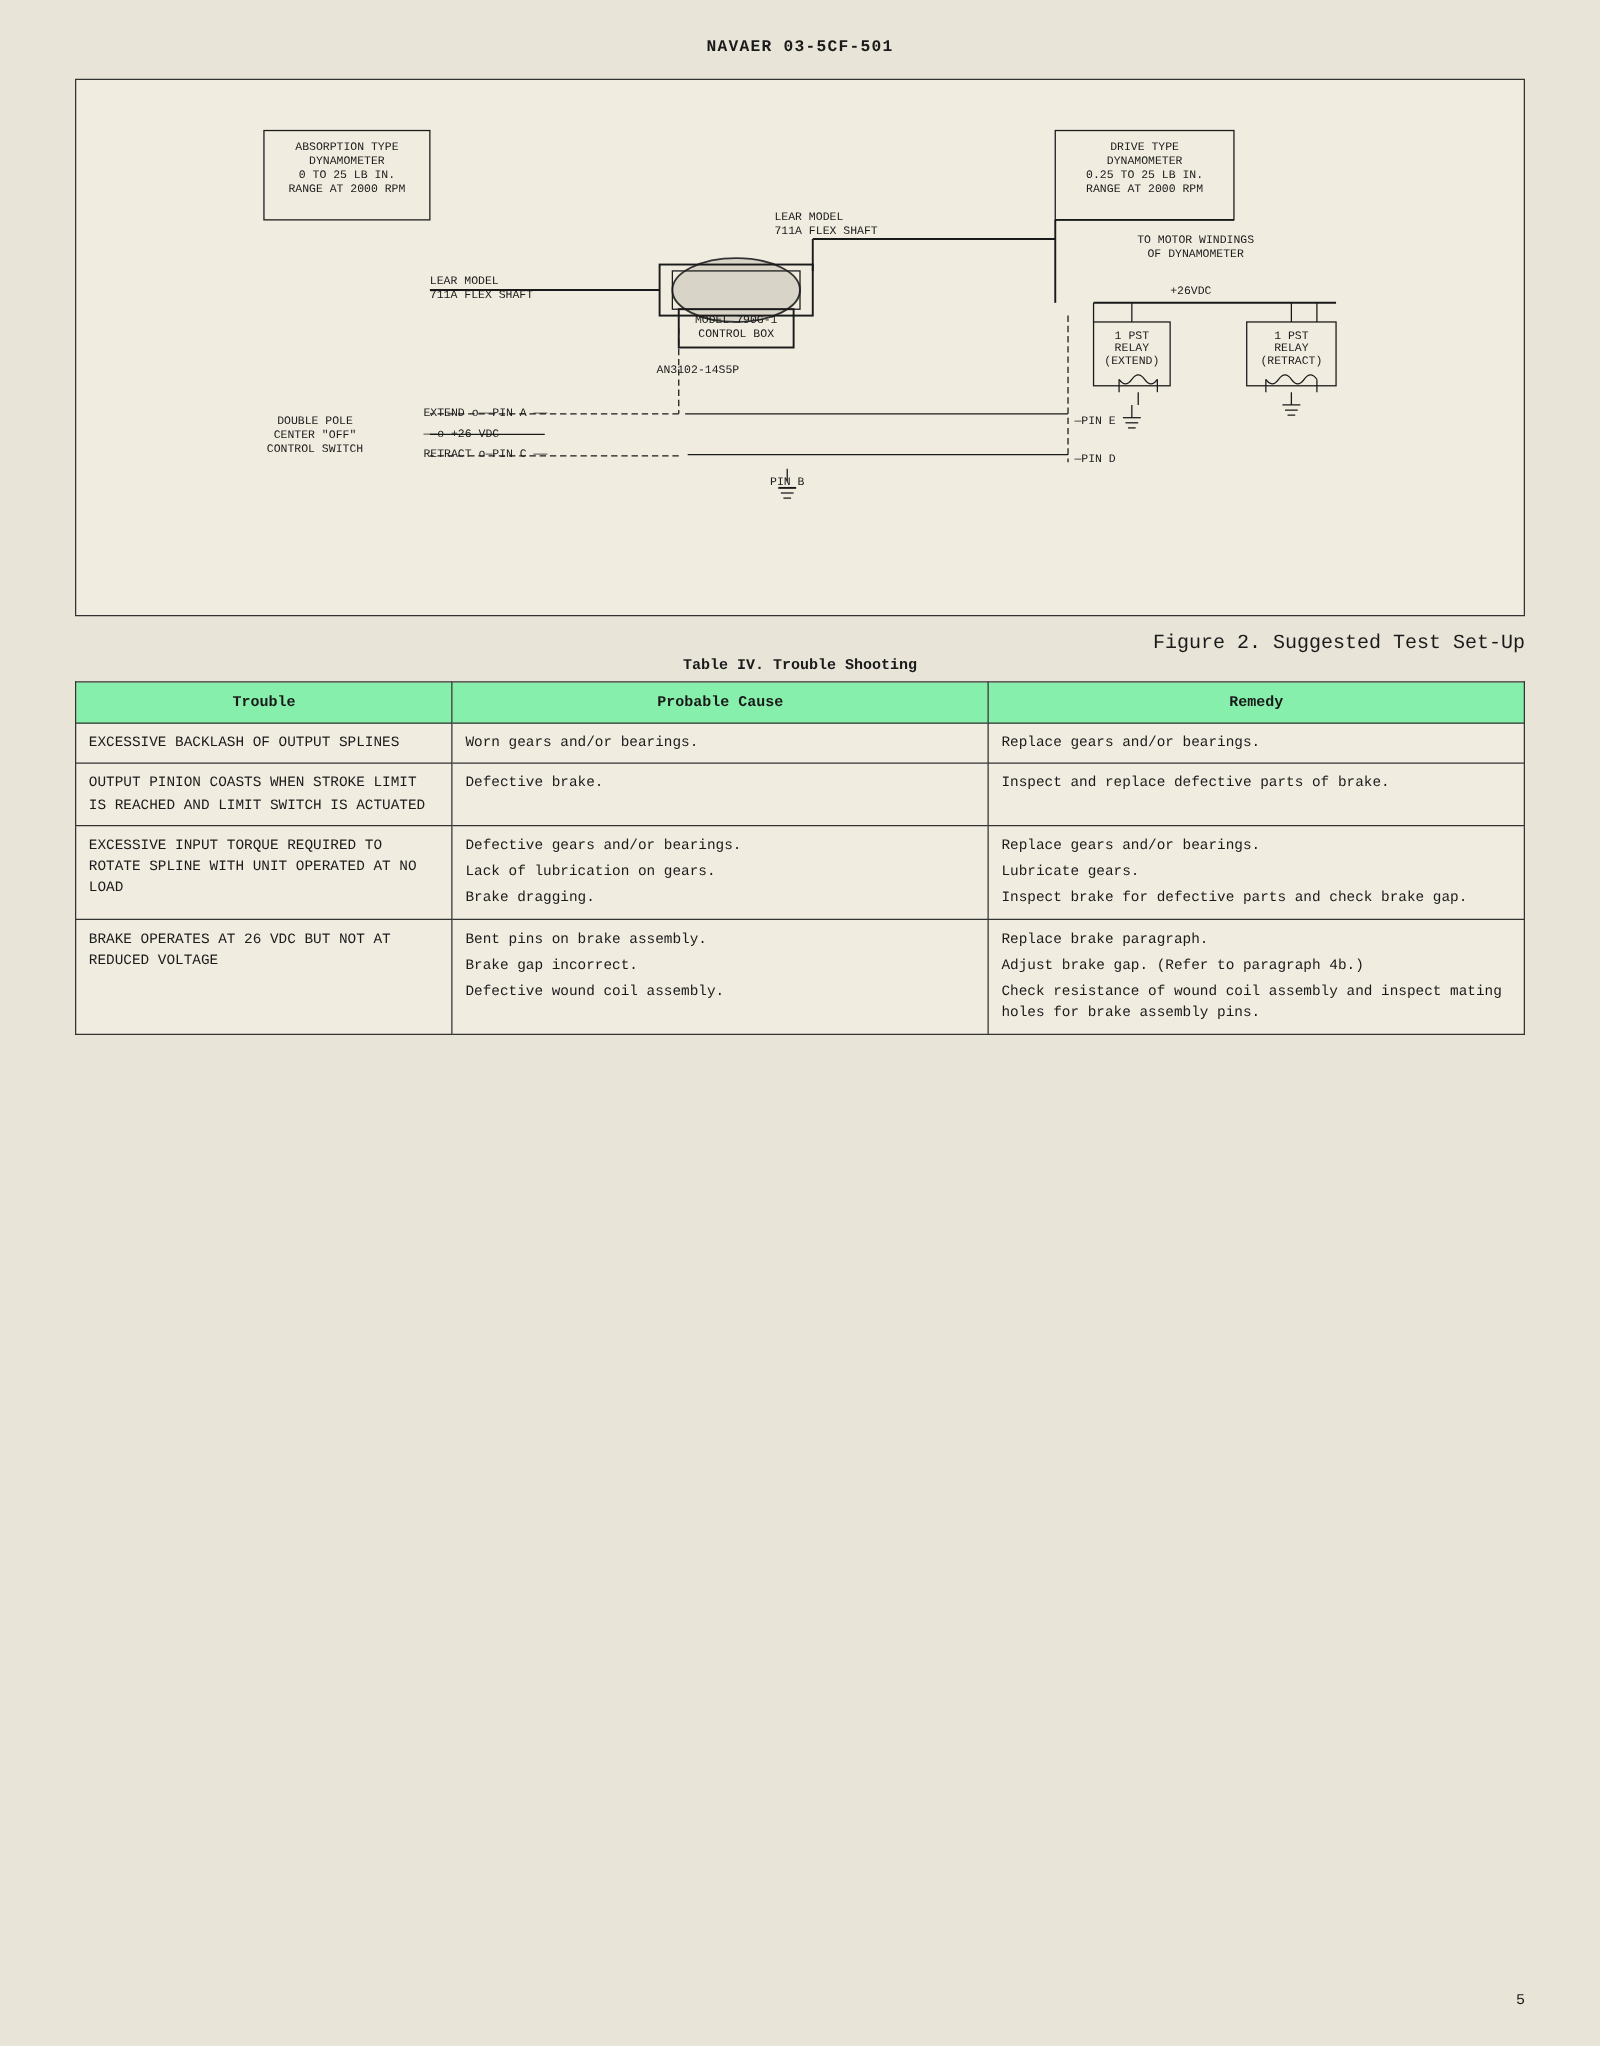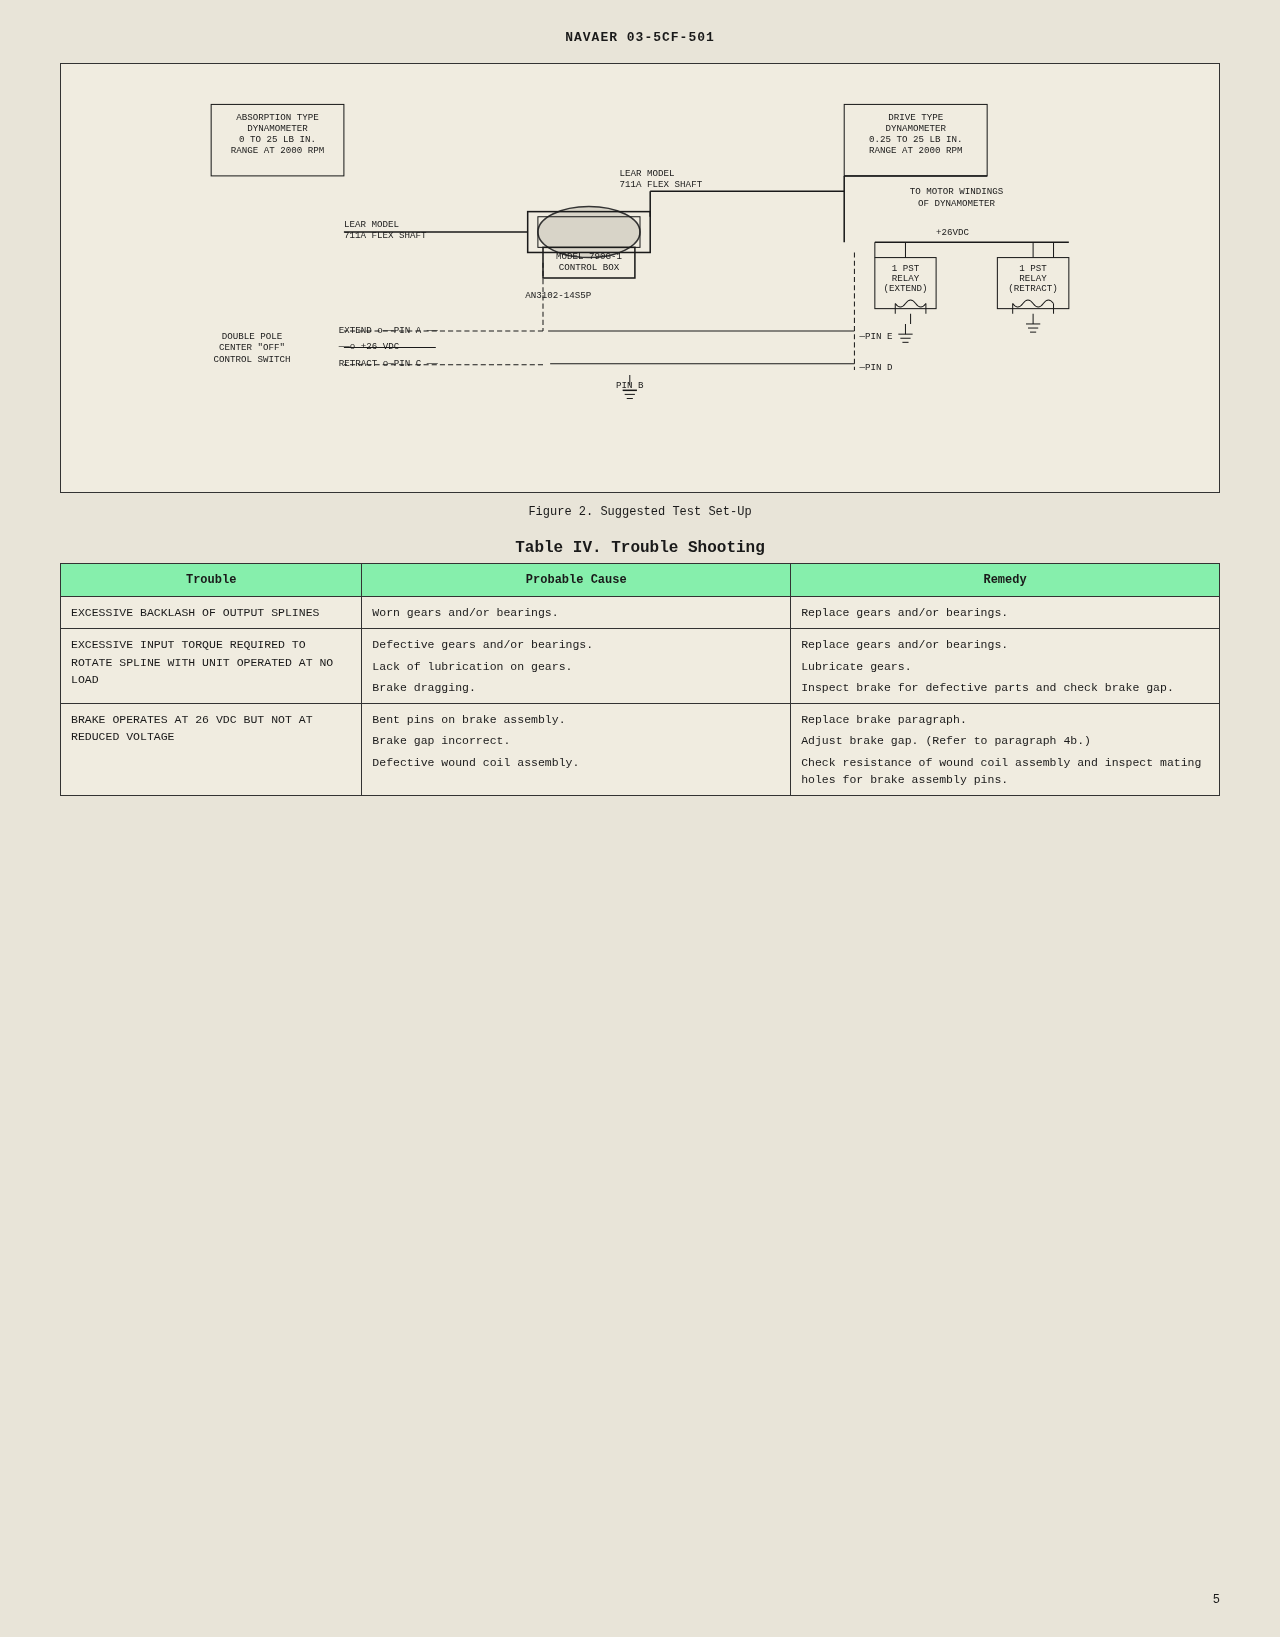--- a/index.html
+++ b/index.html
@@ -22,28 +22,28 @@
     }
     .diagram-box {
       border: 1.5px solid #333;
       padding: 20px;
       margin-bottom: 12px;
       background: #f0ece0;
       position: relative;
       height: 430px;
     }
     .figure-caption {
-      text-align: center;
-      margin-bottom: 20px;
-      font-size: 12px;
+      text-align: right;
+      margin-bottom: 2px;
+      font-size: 16px;
     }
     .table-caption {
       text-align: center;
       margin-bottom: 6px;
-      font-size: 16px;
+      font-size: 12px;
       font-weight: bold;
     }
     table.trouble-table {
       width: 100%;
       border-collapse: collapse;
       font-size: 11.5px;
       background: #f0ece0;
     }
     table.trouble-table th, table.trouble-table td {
       border: 1px solid #333;
@@ -226,20 +226,29 @@
       <td>EXCESSIVE BACKLASH OF OUTPUT SPLINES</td>
       <td>
         <span>Worn gears and/or bearings.</span>
       </td>
       <td>
         <span>Replace gears and/or bearings.</span>
       </td>
     </tr>
 
 
+    <tr>
+      <td>OUTPUT PINION COASTS WHEN STROKE LIMIT IS REACHED AND LIMIT SWITCH IS ACTUATED</td>
+      <td>
+        <span>Defective brake.</span>
+      </td>
+      <td>
+        <span>Inspect and replace defective parts of brake.</span>
+      </td>
+    </tr>
 
     <tr>
       <td>EXCESSIVE INPUT TORQUE REQUIRED TO ROTATE SPLINE WITH UNIT OPERATED AT NO LOAD</td>
       <td>
         <div>Defective gears and/or bearings.</div>
         <div style="margin-top:4px">Lack of lubrication on gears.</div>
         <div style="margin-top:4px">Brake dragging.</div>
       </td>
       <td>
         <div>Replace gears and/or bearings.</div>

